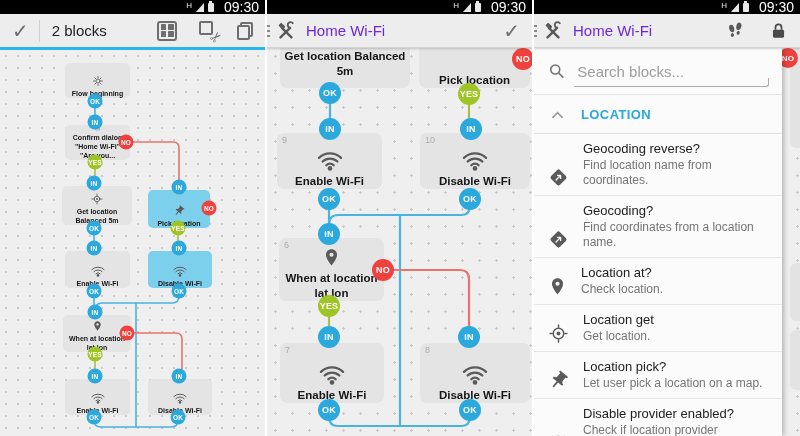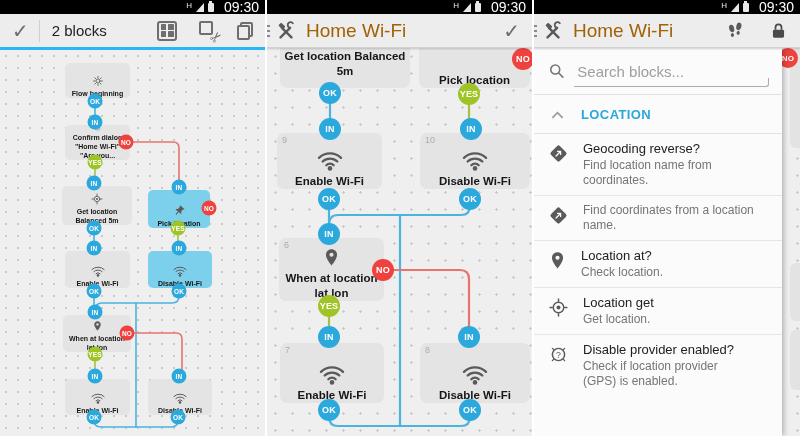--- a/index.html
+++ b/index.html
@@ -15,21 +15,21 @@
   .sig{width:0;height:0;border-left:8px solid transparent;border-bottom:9px solid #e8e8e8;}
   .batt{width:6px;height:9px;background:#e8e8e8;border-radius:1px;position:relative;}
   .batt::before{content:"";position:absolute;top:-2px;left:1.5px;width:3px;height:2px;background:#e8e8e8;}
   .time{font-size:14px;color:#fff;padding-left:6px;}
 
   
   .toolbar{height:33px;background:#EDEDED;display:flex;align-items:center;position:relative;}
   .accentbar{height:3px;background:#29B6F6;}
   .tb-border{border-bottom:1px solid #D2D2D2;box-shadow:0 1px 2px rgba(0,0,0,0.18);z-index:5;}
   .chk{font-size:20px;color:#6e6e6e;line-height:1;}
-  .tbtitle{font-size:19px;color:#a16207;}
+  .tbtitle{font-size:15px;color:#6d28d9;}
   .sep{width:1px;height:22px;background:#D0D0D0;margin:0 0 0 10px;}
   .count{font-size:15px;color:#212121;margin-left:12px;}
   .sp{flex:1;}
   .sliver{display:flex;flex-direction:column;gap:3px;margin-left:-2px;margin-right:5px;}
   .sliver i{display:block;width:5px;height:2px;background:#8a8a8a;}
   .ic-grid{width:13px;height:13px;border:2px solid #6e6e6e;border-radius:3px;display:grid;grid-template-columns:1fr 1fr;gap:1.5px;padding:1.5px;}
   .ic-grid b{background:#6e6e6e;border-radius:0.5px;}
   .ic-cut{position:relative;width:20px;height:20px;}
   .ic-cut .box{position:absolute;left:0;top:0;width:10px;height:10px;border:2px solid #6e6e6e;border-radius:2px;}
   .ic-cut .sc{position:absolute;right:-3px;bottom:-4px;font-size:14px;color:#6e6e6e;transform:rotate(-45deg);}
@@ -69,21 +69,21 @@
   svg .holew{fill:#FBFBFB;}
 
   
   .drawer{position:absolute;left:0;top:0;bottom:0;width:248px;background:#FBFBFB;z-index:4;box-shadow:2px 0 5px rgba(0,0,0,0.25);}
   .searchrow{height:46px;display:flex;align-items:center;padding:0 12px 0 14px;gap:12px;position:relative;border-bottom:1px solid #E2E2E2;}
   .searchrow input{border:none;outline:none;background:transparent;font-family:"Liberation Sans",sans-serif;font-size:15px;color:#555;width:100%;padding:0;}
   .searchrow input::placeholder{color:#9e9e9e;}
   .underline{position:absolute;left:40px;right:13px;bottom:7px;height:8px;border-bottom:1px solid #ABABAB;border-right:1px solid #ABABAB;border-bottom-right-radius:3px;}
   .sectionrow{height:38px;display:flex;align-items:center;gap:17px;padding-left:17px;border-bottom:1px solid #E2E2E2;}
   .sectionrow .label{color:#29A8DC;font-weight:bold;font-size:13px;letter-spacing:0.4px;}
-  .litem{display:flex;gap:14px;padding:7px 8px 7px 14px;border-bottom:1px solid #E6E6E6;align-items:flex-start;}
+  .litem{display:flex;gap:14px;padding:7px 8px 7px 14px;border-bottom:1px solid #E6E6E6;align-items:flex-end;}
   .litem:last-child{border-bottom:none;}
   .litem svg{flex:none;margin-top:2px;}
   .ltitle{font-size:13px;color:#212121;margin-bottom:2px;}
   .ldesc{font-size:12px;color:#757575;line-height:1.25;}
   .strip-blk{position:absolute;background:#E3E3E3;border-radius:6px;z-index:2;}
   #panel3 .port{width:20px;height:20px;font-size:8px;transform:none;}
 </style>
 </head>
 <body>
 
@@ -413,20 +413,21 @@
           </div>
       </div>
       <div class="litem">
         <svg width="21" height="21" viewBox="0 0 24 24">
             <g transform="rotate(45 12 12)">
               <rect x="4.8" y="4.8" width="14.4" height="14.4" rx="2.5" class="fl"></rect>
             </g>
             <path d="M9.2 14.8l5-5M14.4 9.6h-3.4M14.4 9.6v3.4" stroke="#FBFBFB" stroke-width="1.5" fill="none" stroke-linecap="round"></path>
           </svg>
         <div>
+            <div class="ltitle">Geocoding?</div>
         <div class="ldesc">Find coordinates from a location name.</div>
           </div>
       </div>
       <div class="litem">
         <svg width="19" height="21" viewBox="0 0 24 24">
             <path class="fl" d="M12 1.5c-4 0-7 3-7 7 0 5.3 7 13.5 7 13.5s7-8.2 7-13.5c0-4-3-7-7-7z"></path>
             <circle class="holew" cx="12" cy="8.5" r="2.6"></circle>
           </svg>
         <div>
             <div class="ltitle">Location at?</div>
@@ -438,20 +439,29 @@
             <circle class="stthin" cx="12" cy="12" r="6"></circle>
             <circle class="fl" cx="12" cy="12" r="2.3"></circle>
             <path class="stthin" d="M12 2.4v2.4M12 19.2v2.4M2.4 12h2.4M19.2 12h2.4"></path>
           </svg>
         <div>
             <div class="ltitle">Location get</div>
         <div class="ldesc">Get location.</div>
           </div>
       </div>
       <div class="litem">
+        <svg width="21" height="21" viewBox="0 0 24 24" style="transform:rotate(40deg)">
+            <path class="fl" d="M16 9V4h1c.55 0 1-.45 1-1s-.45-1-1-1H7c-.55 0-1 .45-1 1s.45 1 1 1h1v5c0 1.66-1.34 3-3 3v2h5.97v7l1 1 1-1v-7H19v-2c-1.66 0-3-1.34-3-3z"></path>
+          </svg>
+        <div>
+            <div class="ltitle">Location pick?</div>
+        <div class="ldesc">Let user pick a location on a map.</div>
+          </div>
+      </div>
+      <div class="litem">
         <svg width="21" height="21" viewBox="0 0 24 24">
             <circle cx="12" cy="12" r="7" stroke="#5a5a5a" stroke-width="1.7" fill="none"></circle>
             <text x="12" y="15.6" font-size="10" text-anchor="middle" fill="#5a5a5a" font-family="Liberation Sans">?</text>
             <path d="M5 5l1.4 1.4M17.6 17.6L19 19M5 19l1.4-1.4M17.6 6.4L19 5" stroke="#5a5a5a" stroke-width="1.5" stroke-linecap="round"></path>
           </svg>
         <div>
             <div class="ltitle">Disable provider enabled?</div>
         <div class="ldesc" style="max-width:170px">Check if location provider (GPS) is enabled.</div>
           </div>
       </div>

